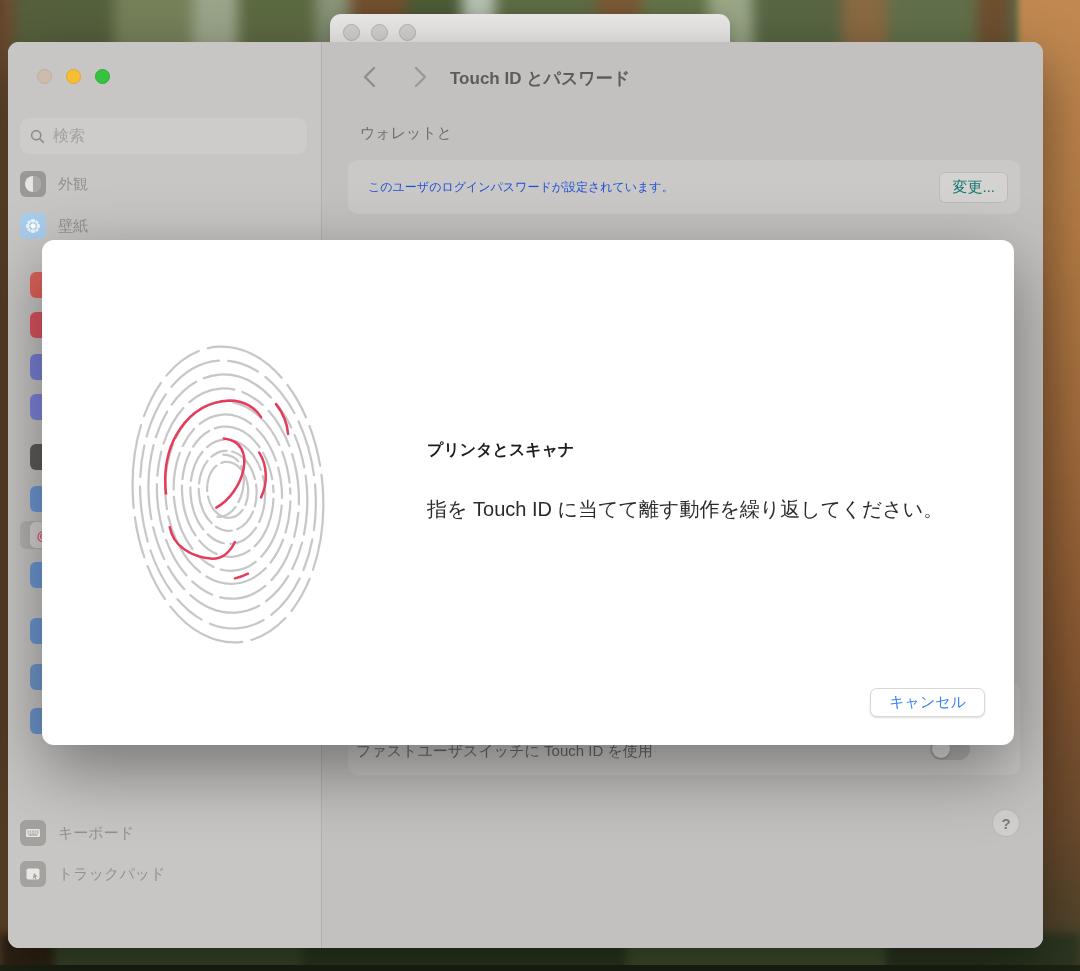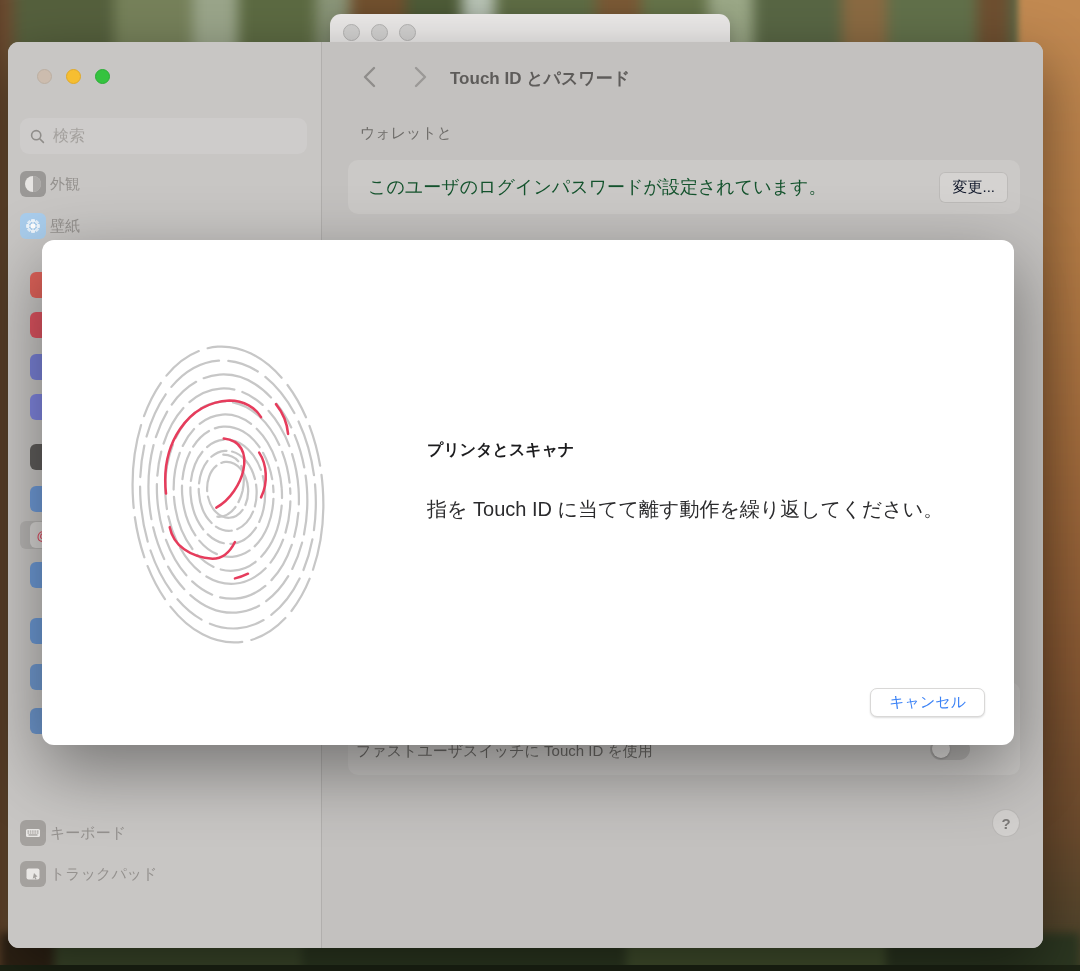--- a/index.html
+++ b/index.html
@@ -39,21 +39,21 @@
   .tl { width:15px; height:15px; border-radius:50%; }
   .tl.close { background:#ccbcae; border:1px solid #bcafa2; }
   .tl.min   { background:#f6be31; border:1px solid #e0a92a; }
   .tl.zoom  { background:#35c33f; border:1px solid #2bad36; }
 
   .search-field { position:absolute; left:12px; top:76px; width:287px; height:36px;
     background:#cecccb; border-radius:9px; display:flex; align-items:center; padding:0 10px; gap:8px; }
   .search-field svg { flex:0 0 auto; }
   .search-ph { color:#a5a29f; font-size:16px; }
 
-  .side-item { position:absolute; left:12px; display:flex; align-items:center; gap:4px; height:28px; width:290px; }
+  .side-item { position:absolute; left:12px; display:flex; align-items:center; gap:12px; height:28px; width:290px; }
   .app-icon { width:26px; height:26px; border-radius:6px; flex:0 0 auto;
     display:flex; align-items:center; justify-content:center; }
   .side-label { font-size:15px; color:#94918e; white-space:nowrap; }
 
   .icon-appearance { background:#9a9896; }
   .icon-appearance .inner { width:16px; height:16px; border-radius:50%; background:#e6e4e2;
      position:relative; overflow:hidden; }
   .icon-appearance .inner::after { content:""; position:absolute; left:50%; top:0; width:50%; height:100%; background:#77757388; }
   .icon-wallpaper { background:#a9cdec; }
   .icon-wallpaper .dotgrid { width:14px; height:14px; border-radius:50%;
@@ -76,23 +76,23 @@
     display:flex; align-items:center; justify-content:center; color:#e0485e; font-size:13px; font-weight:bold; }
 
   
   .nav-arrow { position:absolute; top:22px; width:26px; height:26px; display:flex; align-items:center; justify-content:center; }
   .page-title { position:absolute; left:128px; top:25px; font-size:17px; font-weight:bold; color:#5e5c5a; }
 
   .section-label { position:absolute; left:38px; top:82px; font-size:15px; color:#6f6d6a; }
 
   .card { position:absolute; left:26px; width:672px; background:#cbc9c7; border-radius:10px; }
   .card1 { top:118px; height:54px; display:flex; align-items:center; justify-content:space-between; padding:0 12px 0 20px; }
-  .card-text { font-size:18px; color:#14532d; }
+  .card-text { font-size:12px; color:#1d4ed8; }
   .mini-btn { background:#d5d3d1; border:none; border-radius:6px; height:31px; padding:0 13px;
-    font-size:15px; color:#0f172a; font-family:inherit; box-shadow:0 0 0 1px #bdbbb9 inset; }
+    font-size:15px; color:#0f766e; font-family:inherit; box-shadow:0 0 0 1px #bdbbb9 inset; }
 
   .card2 { top:640px; height:93px; }
   .fus-label { position:absolute; left:8px; top:60px; font-size:15px; color:#6b6966; white-space:nowrap; }
   .toggle { position:absolute; right:50px; top:56px; width:40px; height:22px; border-radius:11px; background:#b4b2b0; }
   .toggle .knob { position:absolute; left:2px; top:2px; width:18px; height:18px; border-radius:50%; background:#e4e2e0; box-shadow:0 1px 2px rgba(0,0,0,.2); }
 
   .help-btn { position:absolute; right:24px; top:768px; width:26px; height:26px; border-radius:50%;
     background:#d2d0ce; box-shadow:0 0 0 1px #bab8b6; color:#7b7977; font-size:15px; font-weight:bold;
     display:flex; align-items:center; justify-content:center; }
 

